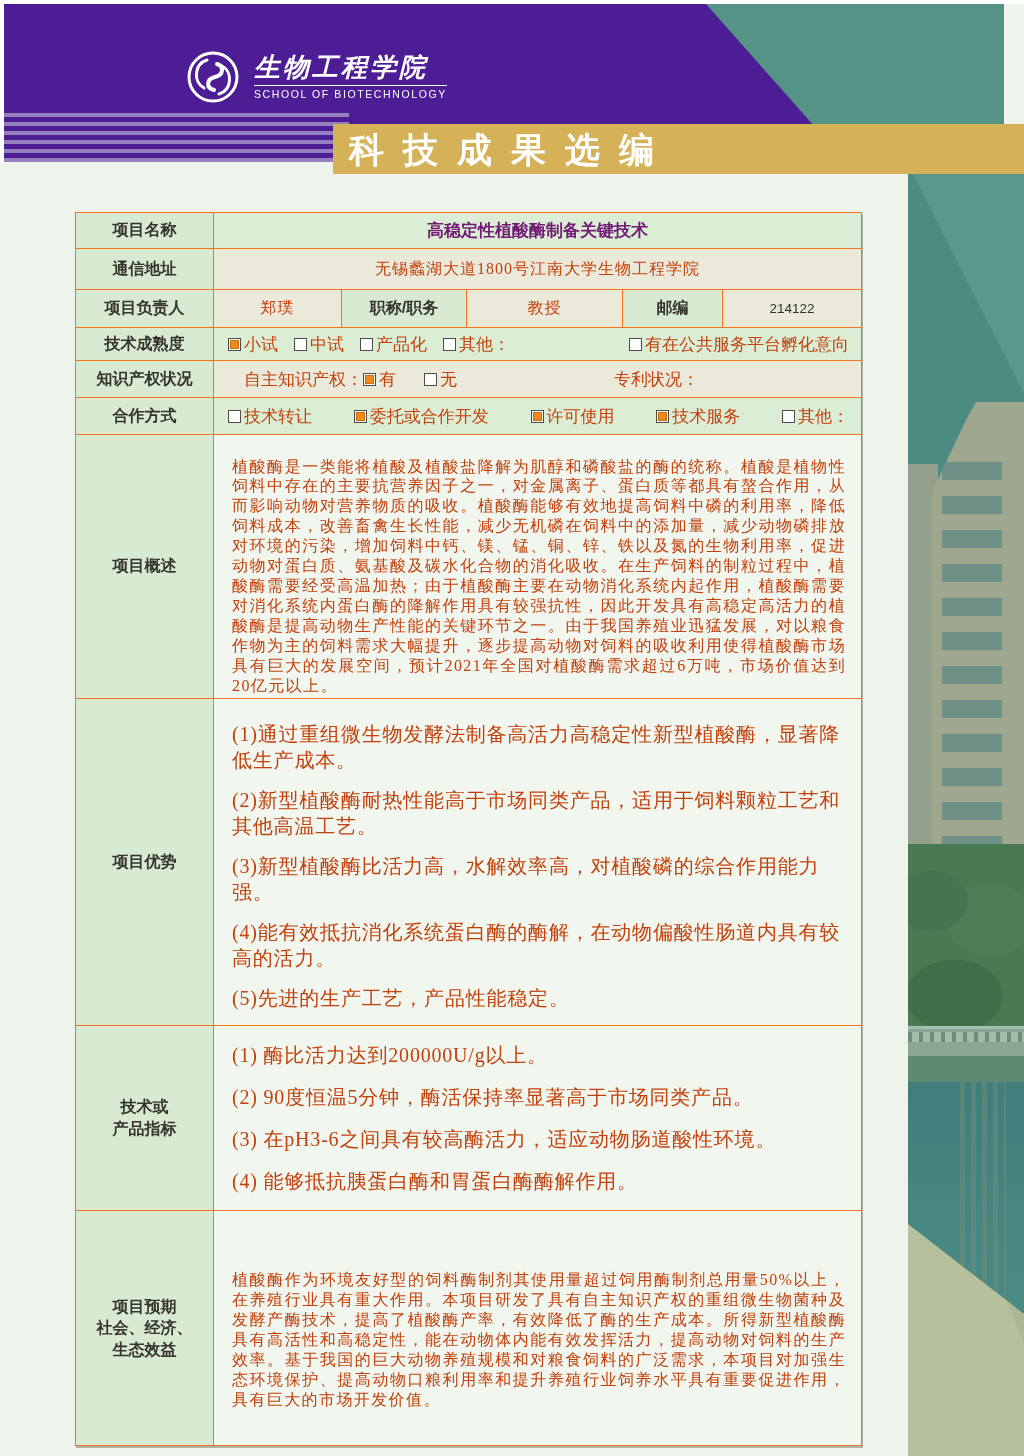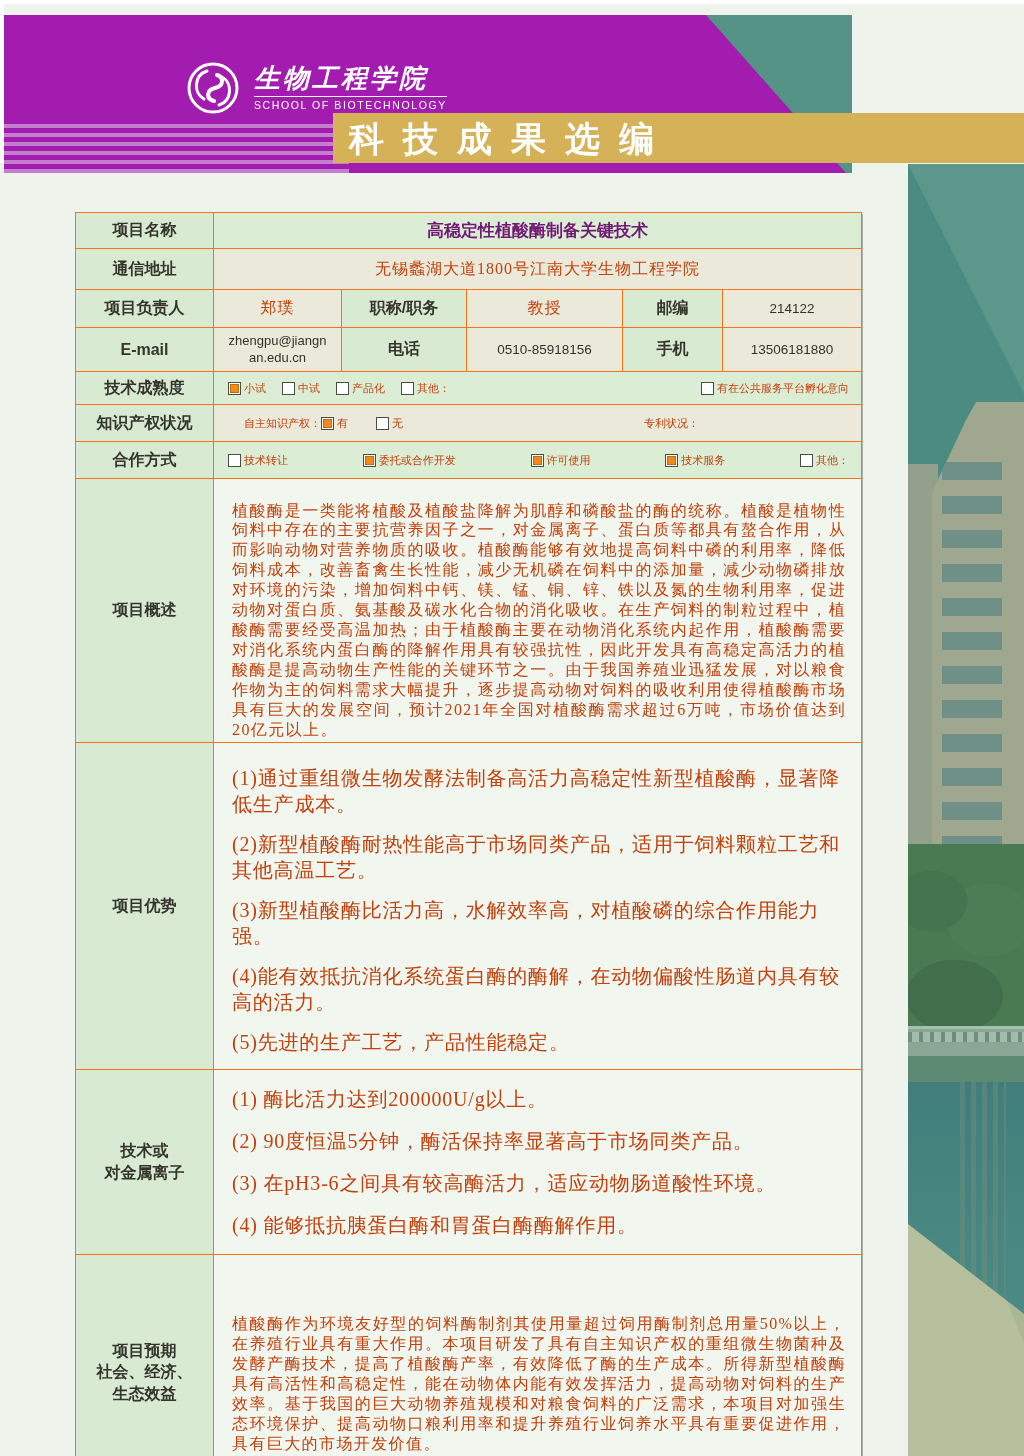--- a/index.html
+++ b/index.html
@@ -2,30 +2,30 @@
 <html><head>
 <meta charset="utf-8">
 <style>
   * { margin:0; padding:0; box-sizing:border-box; }
   body { font-family:"Liberation Sans", sans-serif; background:#dfe4dd; }
   .page { position:relative; width:1024px; height:1456px; background:#eef3ec; overflow:hidden; }
 
   
   .margin-top { position:absolute; left:0; top:0; width:1024px; height:4px; background:#ffffff; }
   .margin-left { position:absolute; left:0; top:0; width:4px; height:163px; background:#ffffff; }
-  .hdr { position:absolute; left:4px; top:15px; width:848px; height:158px; background:#a21caf; overflow:hidden; }
+  .hdr { position:absolute; left:4px; top:4px; width:1000px; height:158px; background:#4c1d95; overflow:hidden; }
   .hdr-light { position:absolute; inset:0; background:#549385; clip-path:polygon(702px 0, 1020px 0, 1020px 158px, 842px 158px); }
   .hdr-stripes { position:absolute; left:0; top:104px; width:345px; height:54px;
      background:repeating-linear-gradient(180deg, rgba(255,255,255,0.0) 0 5px, rgba(235,245,240,0.45) 5px 9px); }
   .logo { position:absolute; left:180px; top:44px; display:flex; align-items:center; gap:12px; }
   .logo-mark svg { display:block; }
   .logo-cn { color:#ffffff; font-family:"Liberation Serif", serif; font-size:26px; font-weight:bold; font-style:italic; letter-spacing:3px; line-height:1; }
   .logo-en { color:#ffffff; font-size:10.5px; letter-spacing:1.6px; border-top:1.5px solid #ffffff; margin-top:4px; padding-top:2px; white-space:nowrap; }
 
-  .banner { position:absolute; left:333px; top:113px; width:691px; height:50px; background:#d5b258; z-index:3; display:flex; align-items:center; }
+  .banner { position:absolute; left:333px; top:124px; width:691px; height:50px; background:#d5b258; z-index:3; display:flex; align-items:center; }
   .banner h1 { color:#ffffff; font-size:35px; font-weight:bold; letter-spacing:19px; padding-left:16px; line-height:1; white-space:nowrap; }
 
   
   .strip { position:absolute; left:908px; top:164px; width:116px; height:1292px; background:#4c8b82; overflow:hidden; }
   .ps-sky { position:absolute; left:0; top:0; width:116px; height:260px; background:#4c8b82; }
   .ps-sky::after { content:""; position:absolute; inset:0; background:#5b978b; clip-path:polygon(0 0, 116px 0, 116px 230px); }
   .ps-building { position:absolute; left:24px; top:238px; width:92px; height:500px; background:#9fa78e;
      clip-path:polygon(0 90px, 34px 18px, 44px 0, 92px 0, 92px 500px, 0 500px); }
   .ps-building::before { content:""; position:absolute; left:10px; top:60px; width:60px; height:440px;
      background:repeating-linear-gradient(180deg, #6f9087 0 18px, #9fa78e 18px 34px),
@@ -64,21 +64,21 @@
   .r5 { height:33px; } .r6 { height:37px; } .r7 { height:37px; }
   .r8 { height:264px; } .r9 { height:244px; } .r10 { height:157px; } .r11 { height:235px; }
 
   .cjk { font-family:"Liberation Serif","DejaVu Serif",serif; color:#c2410c; }
   .val-title { font-family:"Liberation Sans",sans-serif; font-weight:bold; font-size:17px; color:#701a75; text-align:center; }
   .val-cjk { font-size:16px; text-align:center; letter-spacing:1px; }
   .val-num { font-size:13.5px; text-align:center; color:#33332c; }
   .email-label { font-size:19px; font-weight:bold; }
   .email-val { font-size:13px; text-align:center; color:#33332c; word-break:break-all; line-height:1.25; padding:0 12px; }
 
-  .optrow { display:flex; align-items:center; padding:0 12px 0 14px; font-size:11px; }
+  .optrow { display:flex; align-items:center; padding:0 12px 0 14px; font-size:17px; }
   .opt { display:inline-flex; align-items:center; gap:3px; white-space:nowrap; }
   .cb { width:13px; height:13px; border:1.5px solid #4c4c44; background:#ffffff; display:inline-block; flex:none; position:relative; }
   .cb.checked::after { content:""; position:absolute; inset:1px; background:#f08a1a; border:1px solid #c06f10; }
   .gap16 { margin-left:16px; } .gap28 { margin-left:28px; }
   .push-right { margin-left:auto; }
   .patent { margin-left:auto; margin-right:150px; }
   .sb { justify-content:space-between; }
 
   .th-stack span { display:block; line-height:1.35; }
   .para { font-size:16px; line-height:1.245; letter-spacing:1.4px; text-align:justify; padding:19px 15px 0 18px; }
@@ -153,28 +153,20 @@
 
     <tr class="r3">
       <th>项目负责人</th>
       <td class="cream cjk val-cjk">郑璞</td>
       <th>职称/职务</th>
       <td class="cream cjk val-cjk">教授</td>
       <th>邮编</th>
       <td class="cream val-num">214122</td>
     </tr>
 
-    <tr class="r4">
-      <th class="email-label">E-mail</th>
-      <td class="cream email-val">zhengpu@jiangnan.edu.cn</td>
-      <th>电话</th>
-      <td class="cream val-num">0510-85918156</td>
-      <th>手机</th>
-      <td class="cream val-num">13506181880</td>
-    </tr>
 
     <tr class="r5">
       <th>技术成熟度</th>
       <td colspan="5" class="green">
         <div class="optrow cjk">
           <span class="opt">
             <span class="cb checked"></span>
             <span>小试</span>
           </span>
           <span class="opt gap16">
@@ -259,21 +251,21 @@
           <div class="item">(3)新型植酸酶比活力高，水解效率高，对植酸磷的综合作用能力强。</div>
           <div class="item">(4)能有效抵抗消化系统蛋白酶的酶解，在动物偏酸性肠道内具有较高的活力。</div>
           <div class="item">(5)先进的生产工艺，产品性能稳定。</div>
         </div>
       </td>
     </tr>
 
     <tr class="r10">
       <th class="th-stack">
         <span>技术或</span>
-        <span>对金属离子</span>
+        <span>产品指标</span>
       </th>
       <td colspan="5" class="paper top">
         <div class="list l10 cjk">
           <div class="item">(1) 酶比活力达到200000U/g以上。</div>
           <div class="item">(2) 90度恒温5分钟，酶活保持率显著高于市场同类产品。</div>
           <div class="item">(3) 在pH3-6之间具有较高酶活力，适应动物肠道酸性环境。</div>
           <div class="item">(4) 能够抵抗胰蛋白酶和胃蛋白酶酶解作用。</div>
         </div>
       </td>
     </tr>

